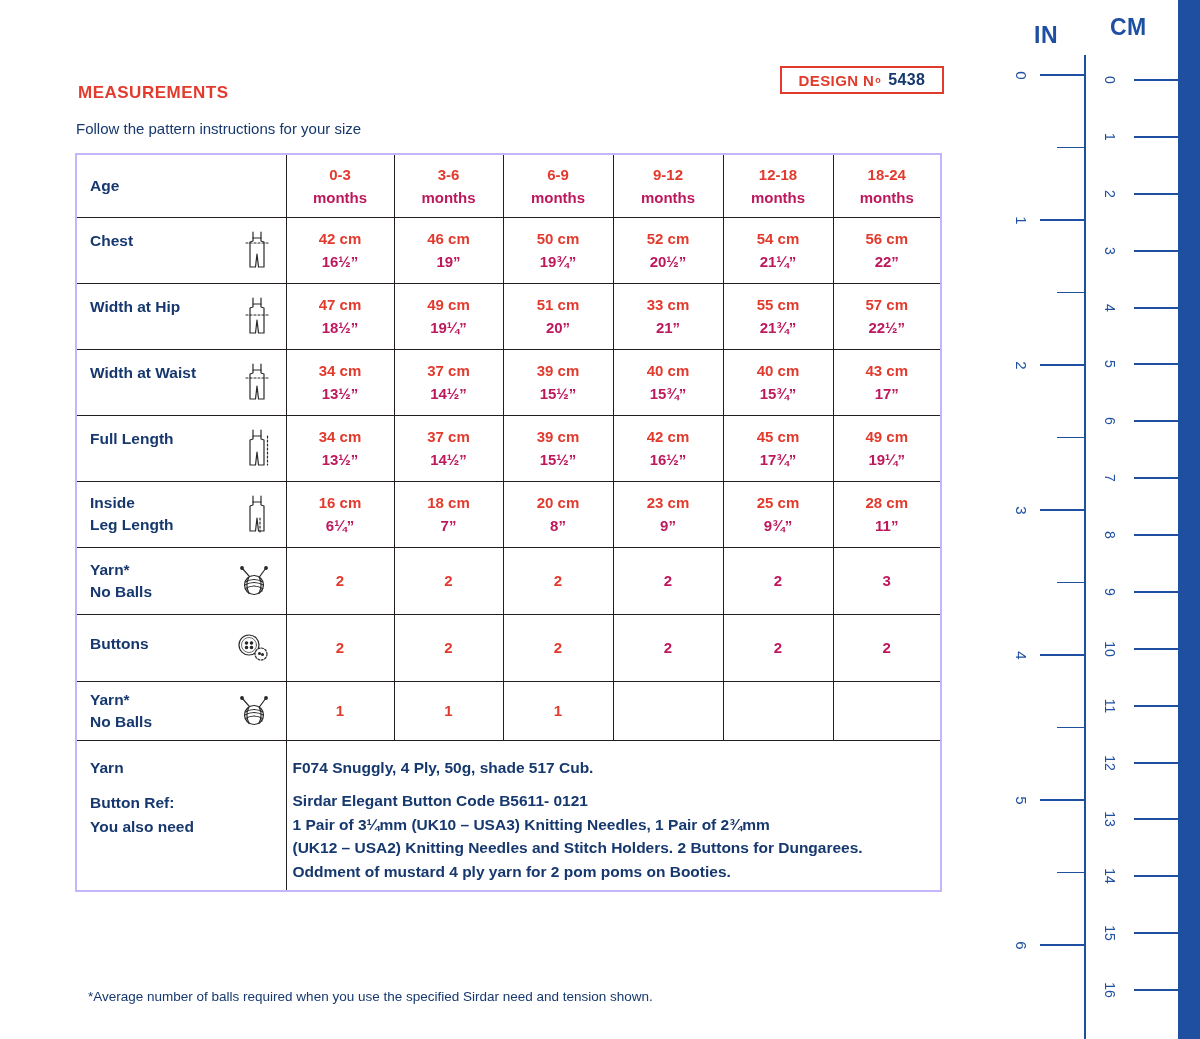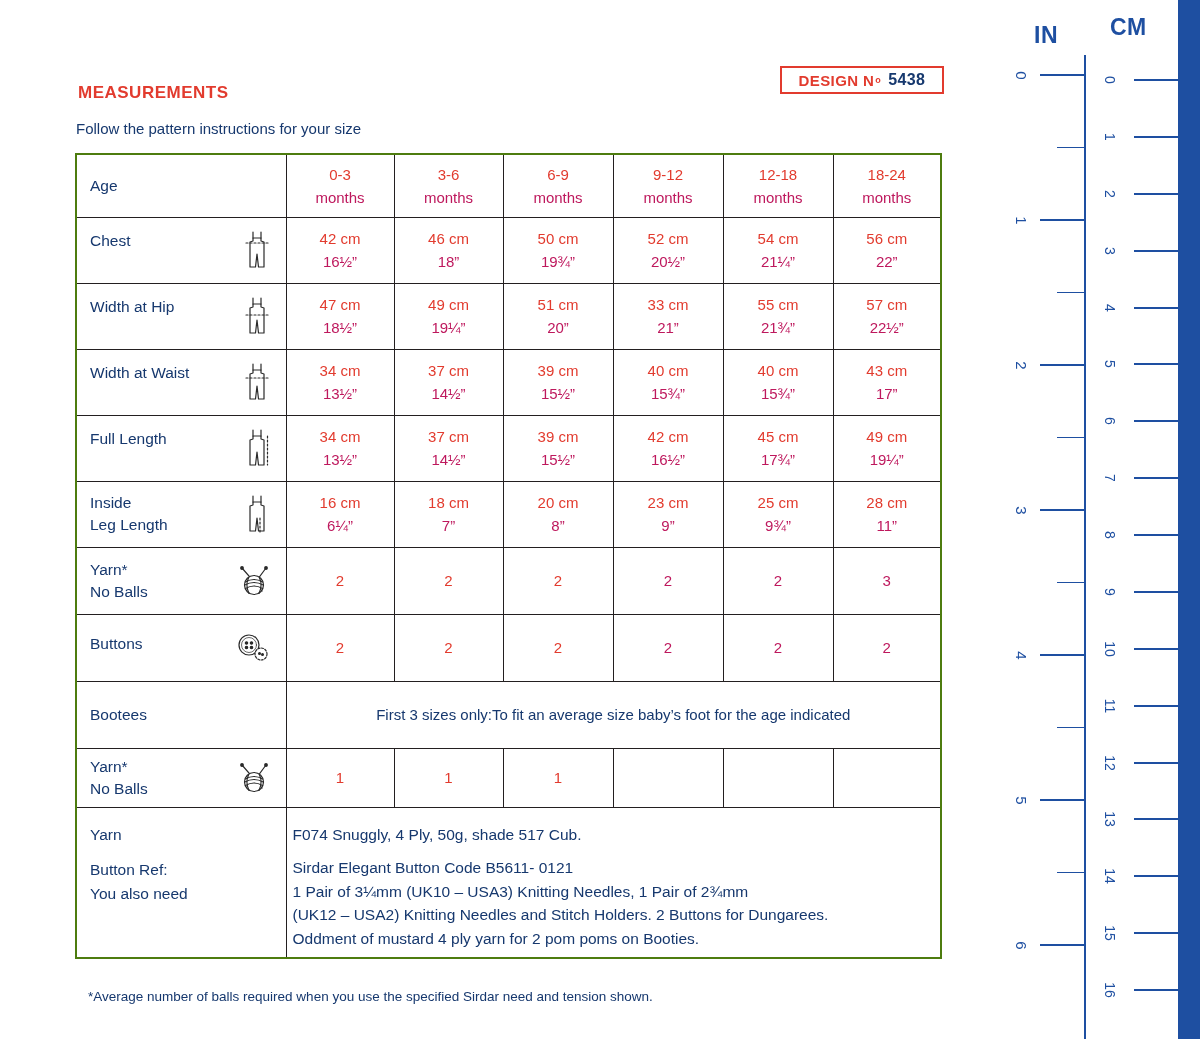--- a/index.html
+++ b/index.html
@@ -14,21 +14,21 @@
   .design-box sup { color:#e23b2e; font-size:9px; font-weight:bold; margin-left:1px; }
   .design-box .num { color:#16386e; font-weight:bold; margin-left:7px; font-size:16px; }
 
   .title { position:absolute; left:78px; top:83px; font-size:17px; font-weight:bold;
     color:#e23b2e; letter-spacing:.5px; }
   .subtitle { position:absolute; left:76px; top:120px; font-size:15px; }
 
   
   table.meas { position:absolute; left:75px; top:153px; width:865px;
     border-collapse:collapse; table-layout:fixed; }
-  table.meas { border:2px solid #4d7c0f; }
+  table.meas { border:2px solid #c4b5fd;font-weight:bold; }
   table.meas td { border:1px solid #231f20; vertical-align:middle; font-size:15px; }
 
   td.label-cell { padding-left:13px; padding-right:16px; }
   .label-wrap { display:flex; justify-content:space-between; }
   .row-label { white-space:pre-line; line-height:22px; font-size:15.5px; }
   .icon { flex:0 0 auto; display:flex; align-items:center; }
 
   td.data-cell { text-align:center; line-height:23px;margin-left:48px; }
   .red { color:#e23b2e; }
   .navy { color:#be185d; }
@@ -146,21 +146,21 @@
             </svg>
           </span>
         </div>
       </td>
       <td class="data-cell">
         <div class="red">42 cm</div>
         <div class="navy">16½”</div>
       </td>
       <td class="data-cell">
         <div class="red">46 cm</div>
-        <div class="navy">18”</div>
+        <div class="navy">19”</div>
       </td>
       <td class="data-cell">
         <div class="red">50 cm</div>
         <div class="navy">19¾”</div>
       </td>
       <td class="data-cell">
         <div class="red">52 cm</div>
         <div class="navy">20½”</div>
       </td>
       <td class="data-cell">
@@ -379,26 +379,20 @@
         </div>
       </td>
       <td class="data-cell red">2</td>
       <td class="data-cell red">2</td>
       <td class="data-cell red">2</td>
       <td class="data-cell navy">2</td>
       <td class="data-cell navy">2</td>
       <td class="data-cell navy">2</td>
     </tr>
 
-    <tr class="r-bootees">
-      <td class="label-cell">
-        <span class="row-label">Bootees</span>
-      </td>
-      <td class="span-cell" colspan="6">First 3 sizes only:To fit an average size baby’s foot for the age indicated</td>
-    </tr>
 
     <tr class="r-count2">
       <td class="label-cell">
         <div class="label-wrap">
           <span class="row-label">Yarn*
 No Balls</span>
           <span class="icon">
             <svg class="glyph" width="32" height="32" viewBox="0 0 32 32">
               <line x1="4" y1="3" x2="24" y2="26"></line>
                   <line x1="28" y1="3" x2="11" y2="26"></line>

